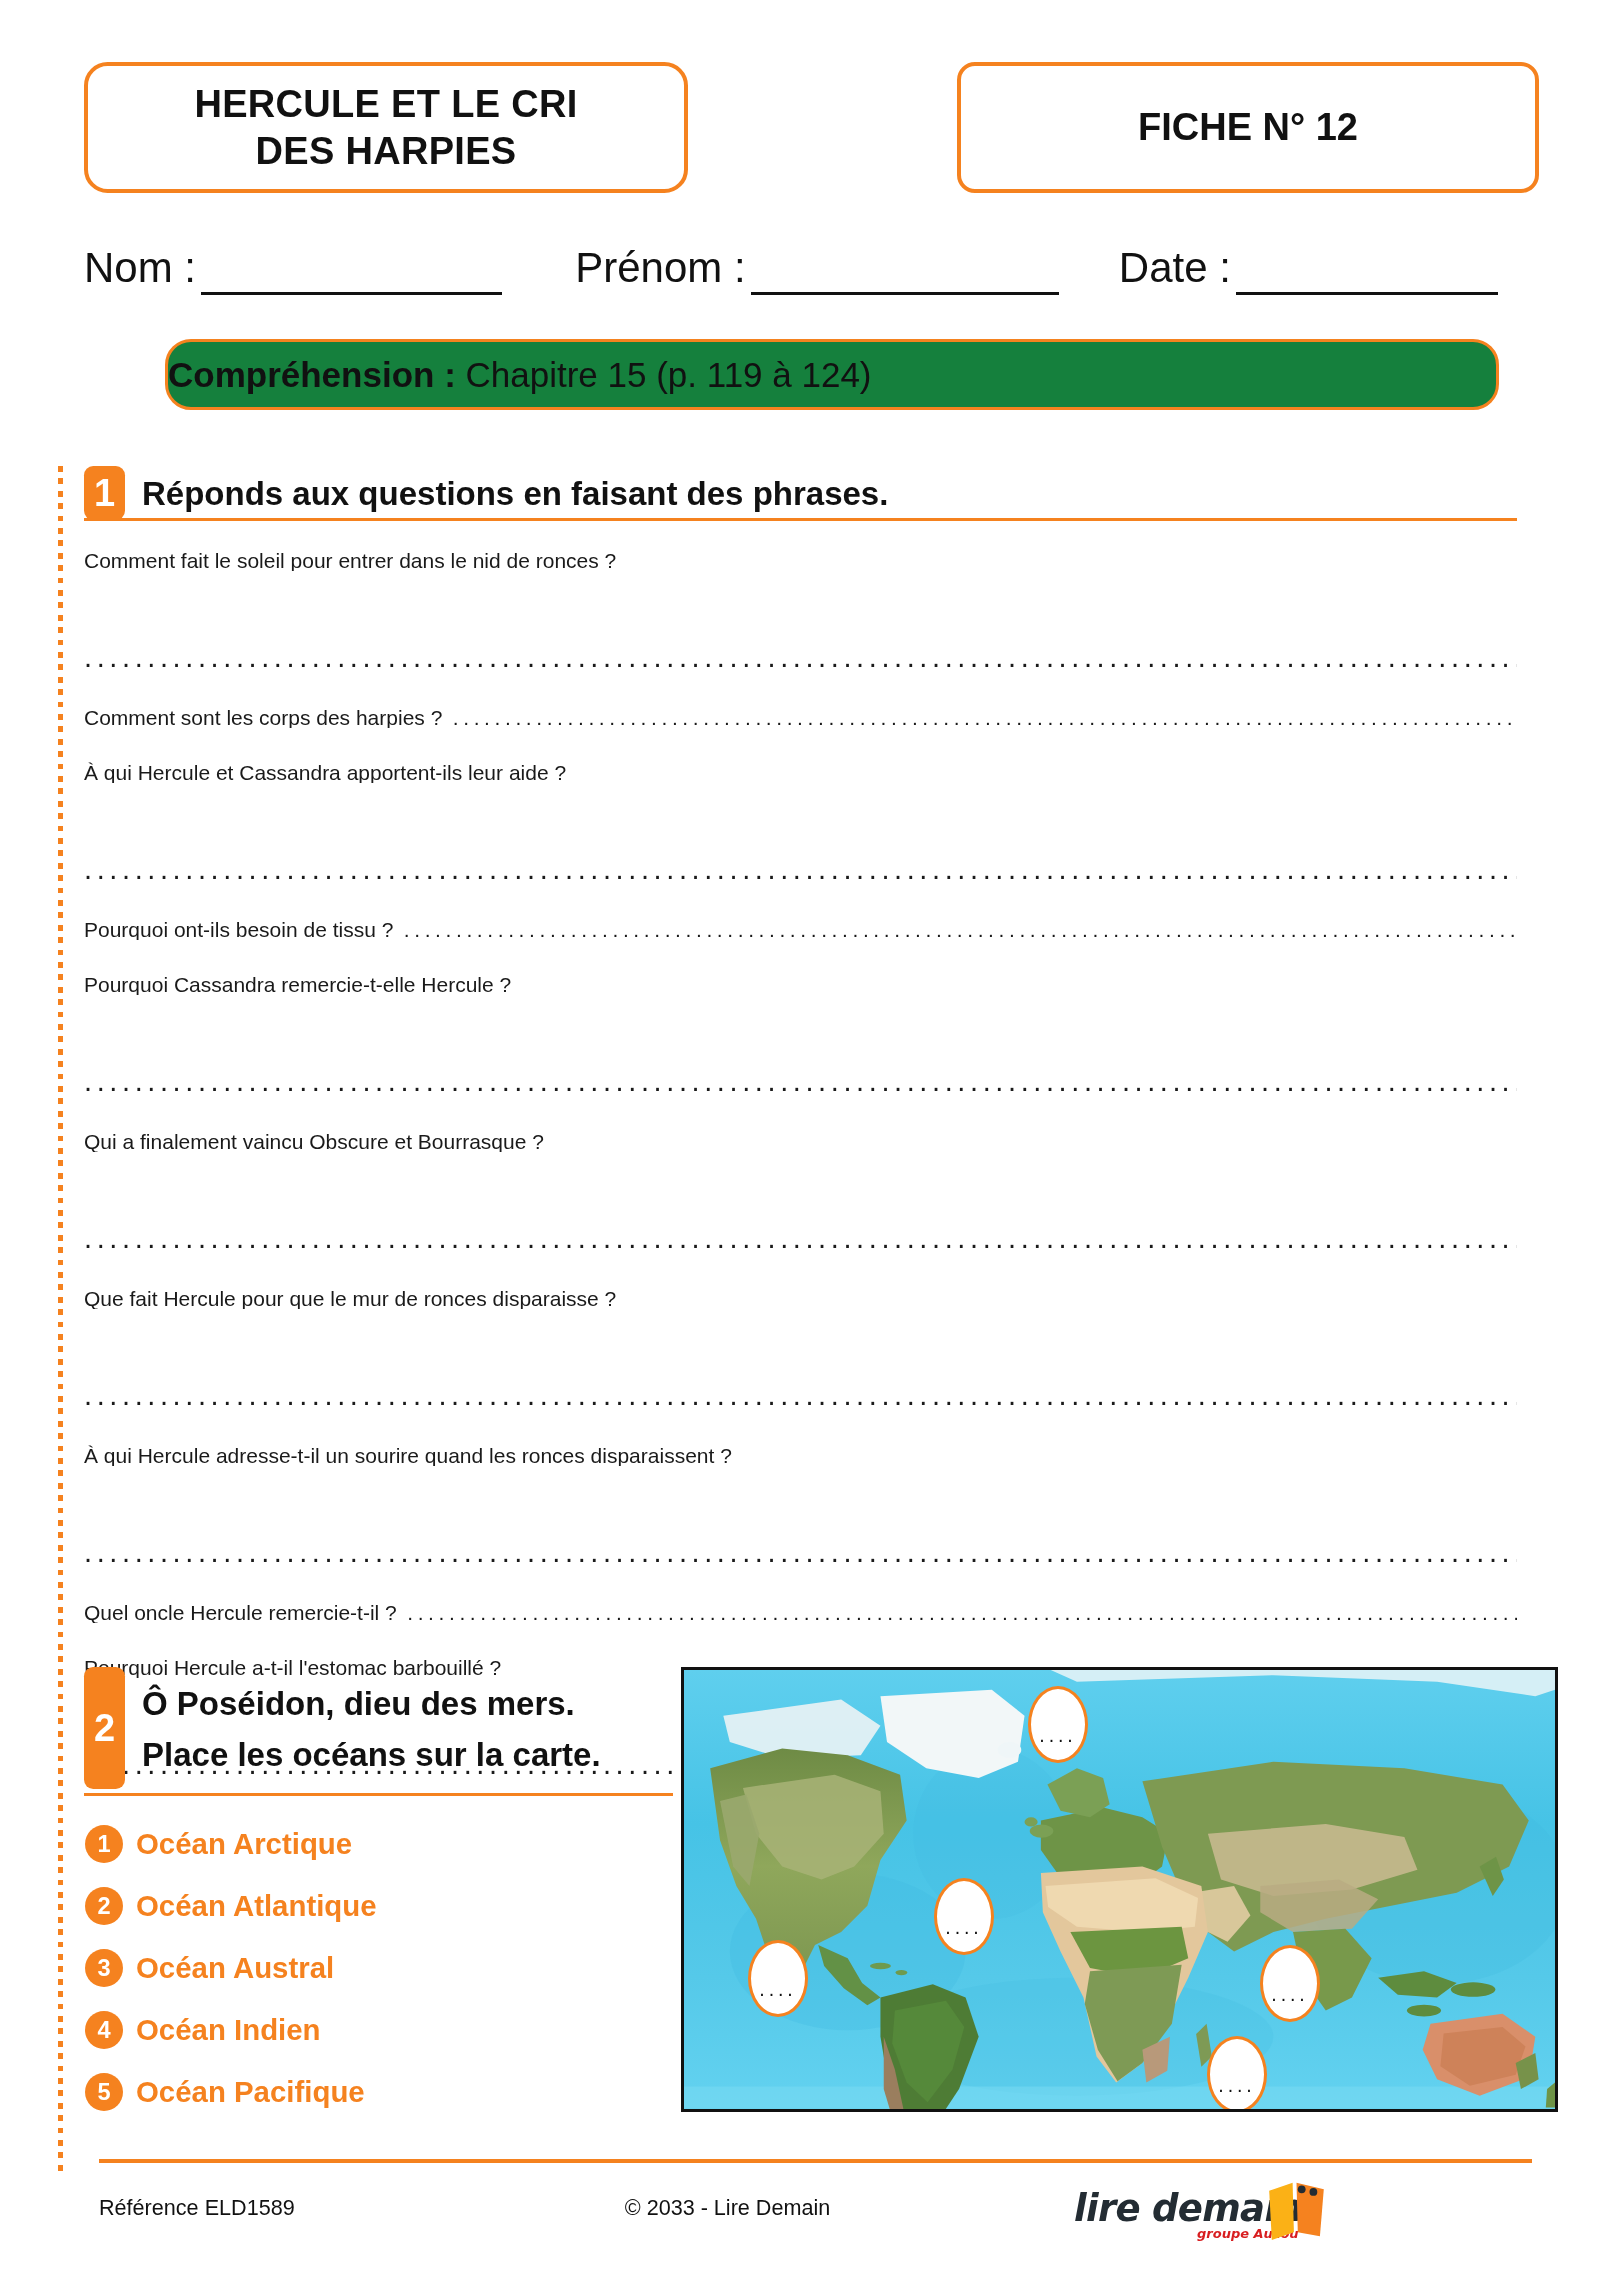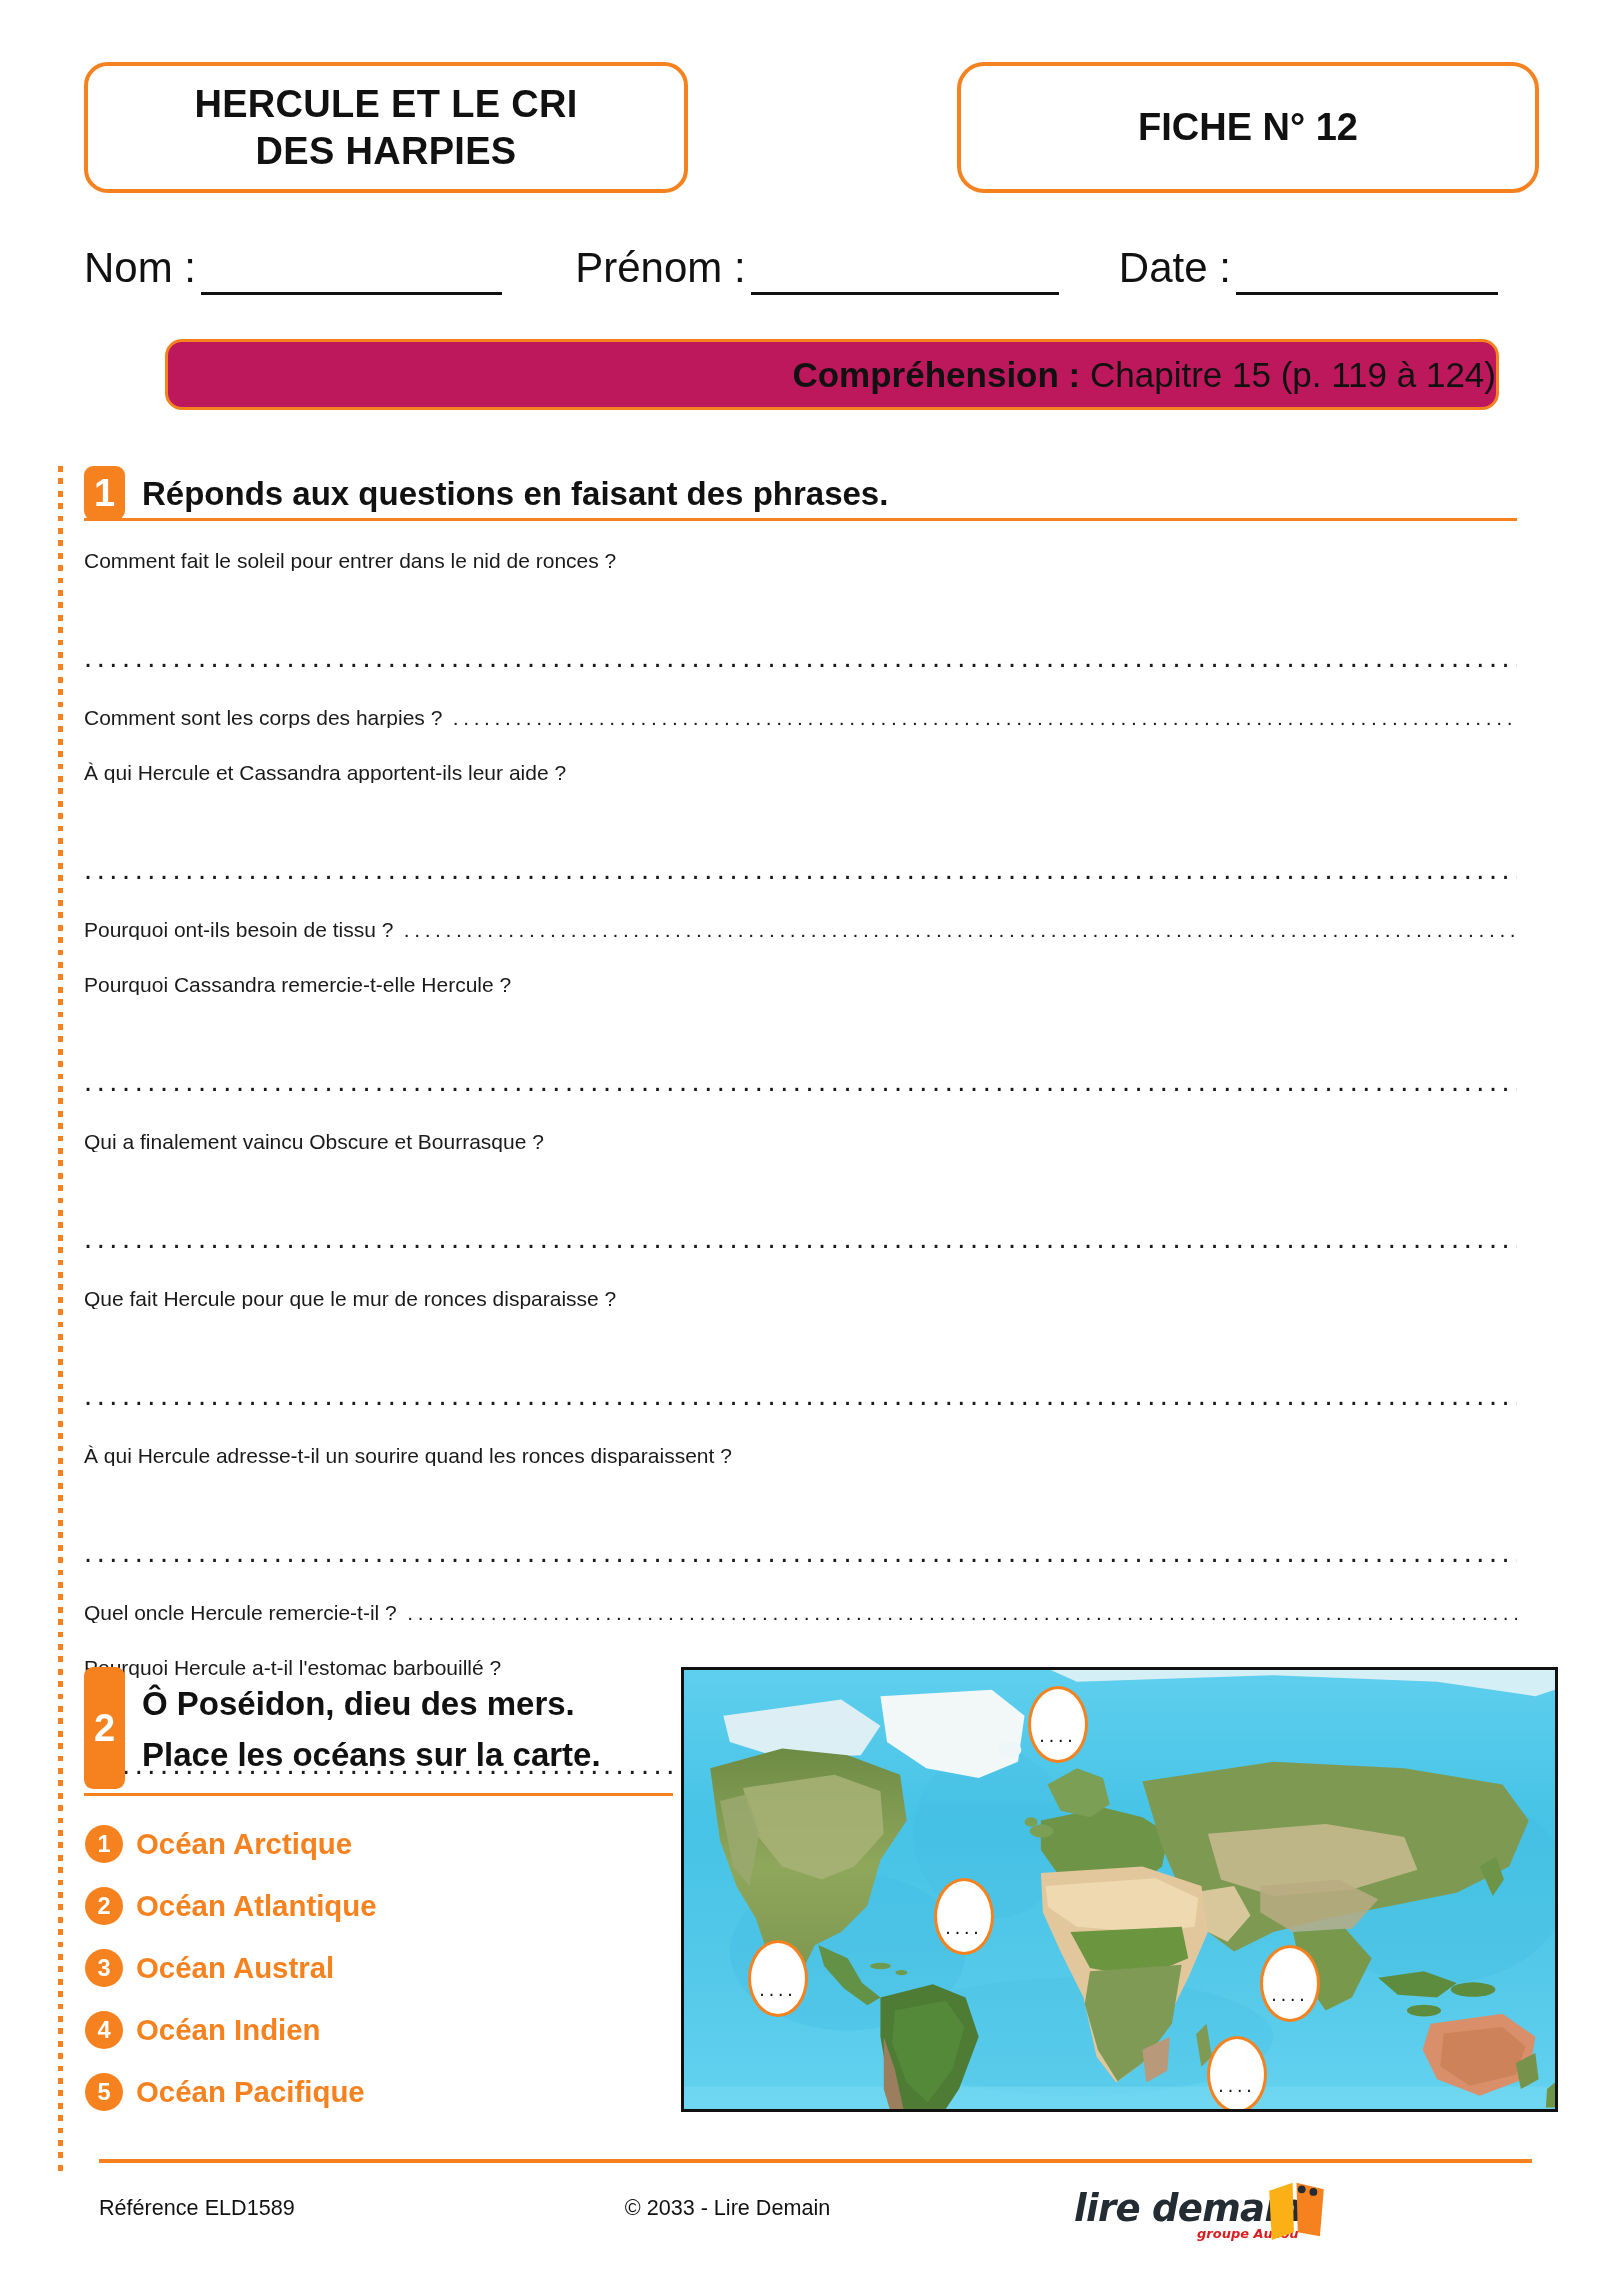--- a/index.html
+++ b/index.html
@@ -48,21 +48,21 @@
     font-size: 38px;
     letter-spacing: 0.3px;
     line-height: 1.22;
     color: #111;
     text-align: center;
   }
   .fiche-box {
     width: 582px;
     height: 131px;
     border: 4.6px solid #F5821F;
-    border-radius: 27px;
+    border-radius: 18px;
     display: flex;
     align-items: center;
     justify-content: center;
     box-sizing: border-box;
     background: #fff;
   }
   .fiche-box .line {
     font-weight: bold;
     font-size: 38px;
     color: #111;
@@ -96,26 +96,26 @@
   .gap-b { width: 60px; }
 
   
   .banner {
     position: absolute;
     top: 339px;
     left: 165px;
     width: 1334px;
     height: 71px;
     border: 3.3px solid #F5821F;
-    border-radius: 17px;
+    border-radius: 26px;
     box-sizing: border-box;
     display: flex;
     align-items: center;
-    justify-content: flex-end;
-    background: #be185d;
+    justify-content: flex-start;
+    background: #15803d;
   }
   .banner .txt { font-size: 35px; color: #111; }
   .banner .txt b { font-weight: bold; }
 
   
   .spine {
     position: absolute;
     left: 58px;
     top: 466px;
     width: 4.6px;

